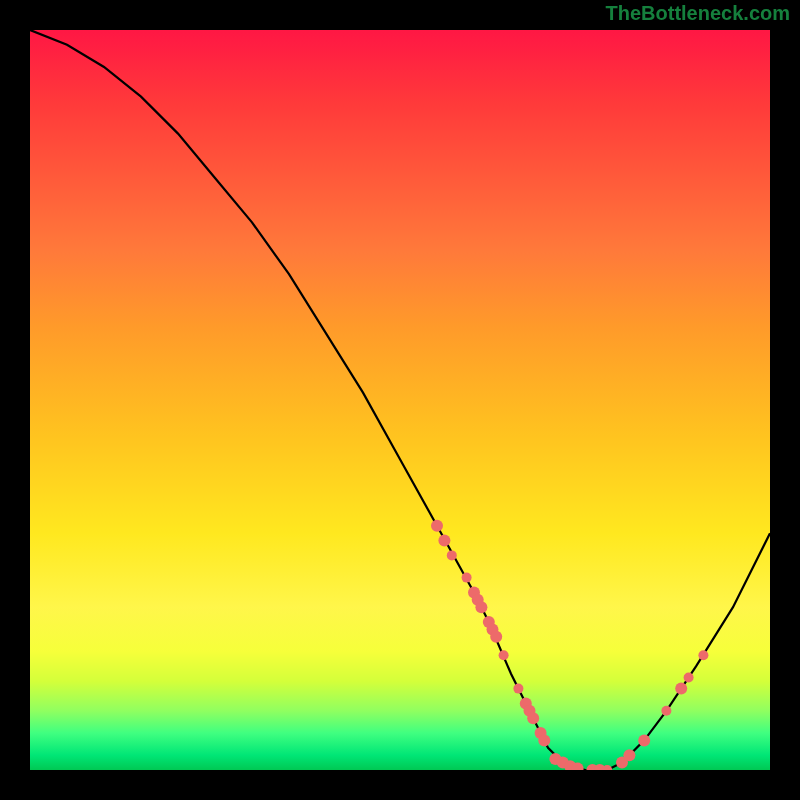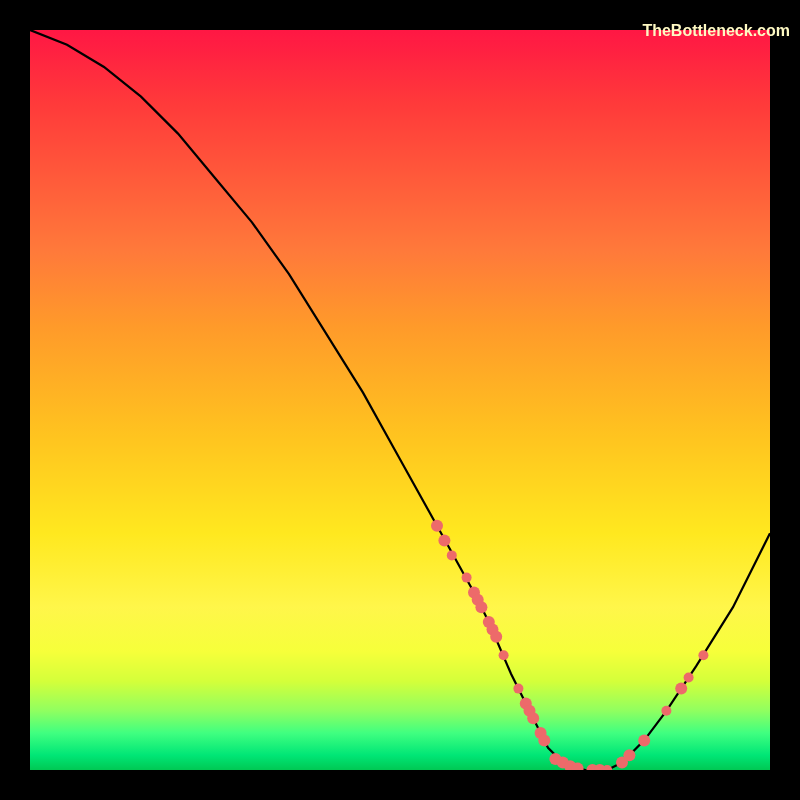--- a/index.html
+++ b/index.html
@@ -11,24 +11,24 @@
     overflow: hidden;
     font-family: Arial, sans-serif;
   }
   .container {
     position: relative;
     width: 800px;
     height: 800px;
   }
   .watermark {
     position: absolute;
-    top: 22px;
+    top: 2px;
     right: 10px;
-    color: #fef9c3;
-    font-size: 16px;
+    color: #15803d;
+    font-size: 20px;
     font-weight: bold;
     z-index: 10;
   }
   .plot-area {
     position: absolute;
     left: 30px;
     top: 30px;
     width: 740px;
     height: 740px;
   }

